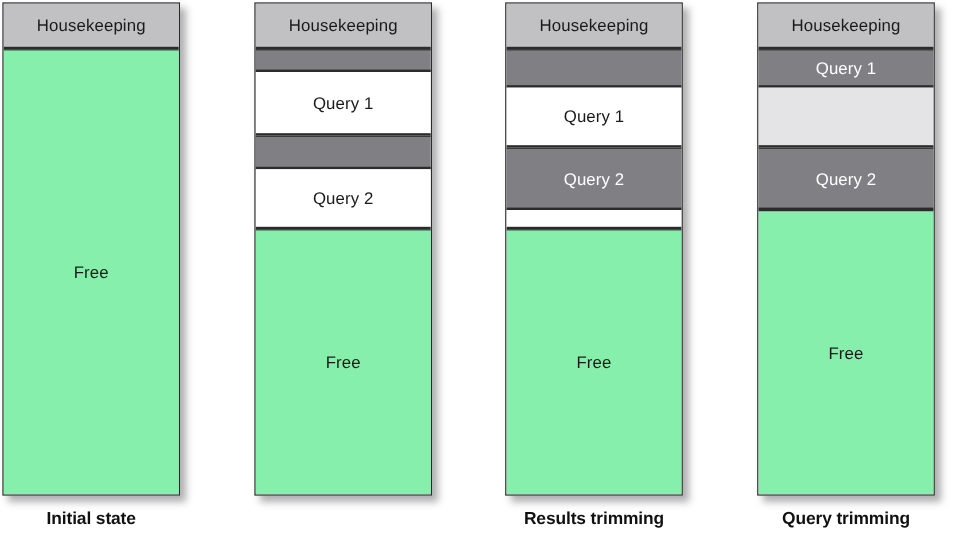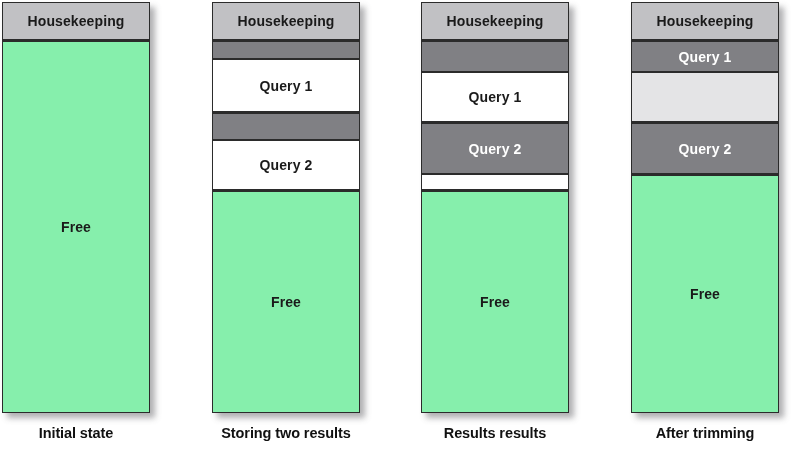--- a/index.html
+++ b/index.html
@@ -41,21 +41,21 @@
   .seg {
     position: absolute;
     left: 0;
     width: 146px;
     box-sizing: border-box;
     display: flex;
     align-items: center;
     justify-content: center;
     text-align: center;
     font-size: 14px;
-    font-weight: 700;
+    font-weight: 400;
     color: #1a1a1a;
     letter-spacing: 0.1px;
   }
 
   .seg-header {
     background: #c1c1c4;
     border-bottom: 2px solid #2b2b2b;
   }
 
   .seg-dark {
@@ -105,36 +105,35 @@
     </div>
     <div class="column" style="left: 212px;">
       <div class="memory-box">
         <div class="seg seg-header" style="top: 0px; height: 38px;">Housekeeping</div>
         <div class="seg seg-dark" style="top: 38px; height: 19px;"></div>
         <div class="seg seg-white" style="top: 57px; height: 53px;">Query 1</div>
         <div class="seg seg-dark" style="top: 110px; height: 28px;"></div>
         <div class="seg seg-white" style="top: 138px; height: 50px;">Query 2</div>
         <div class="seg seg-free" style="top: 188px; height: 221px;">Free</div>
       </div>
-      <div class="caption">Storing two results</div>
     </div>
     <div class="column" style="left: 421px;">
       <div class="memory-box">
         <div class="seg seg-header" style="top: 0px; height: 38px;">Housekeeping</div>
         <div class="seg seg-dark" style="top: 38px; height: 32px;"></div>
         <div class="seg seg-white" style="top: 70px; height: 50px;">Query 1</div>
         <div class="seg seg-dark" style="top: 120px; height: 52px;">Query 2</div>
         <div class="seg seg-white" style="top: 172px; height: 16px;"></div>
         <div class="seg seg-free" style="top: 188px; height: 221px;">Free</div>
       </div>
-      <div class="caption">Results results</div>
+      <div class="caption">Results trimming</div>
     </div>
     <div class="column" style="left: 631px;">
       <div class="memory-box">
         <div class="seg seg-header" style="top: 0px; height: 38px;">Housekeeping</div>
         <div class="seg seg-dark" style="top: 38px; height: 32px;">Query 1</div>
         <div class="seg seg-light" style="top: 70px; height: 50px;"></div>
         <div class="seg seg-dark" style="top: 120px; height: 52px;">Query 2</div>
         <div class="seg seg-free" style="top: 172px; height: 237px;">Free</div>
       </div>
-      <div class="caption">After trimming</div>
+      <div class="caption">Query trimming</div>
     </div>
   </div>
 
 </body></html>

